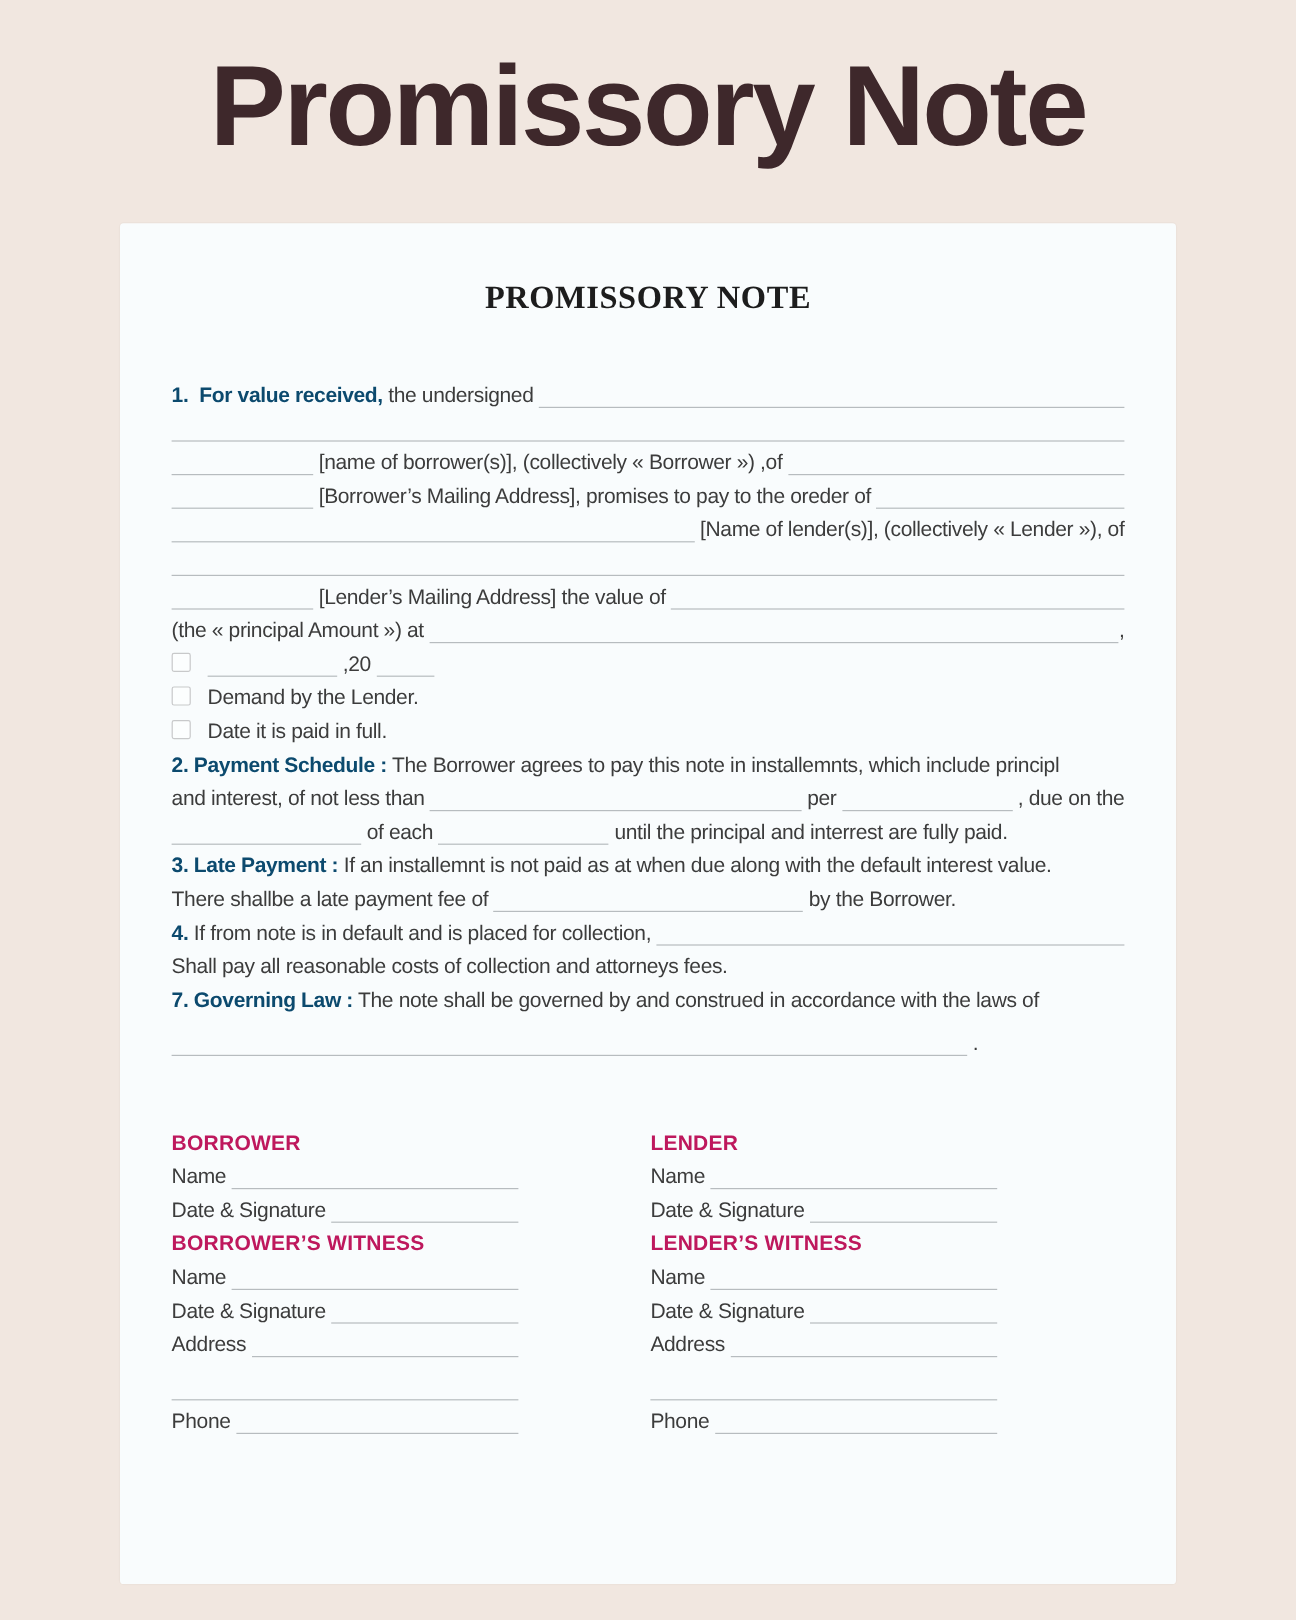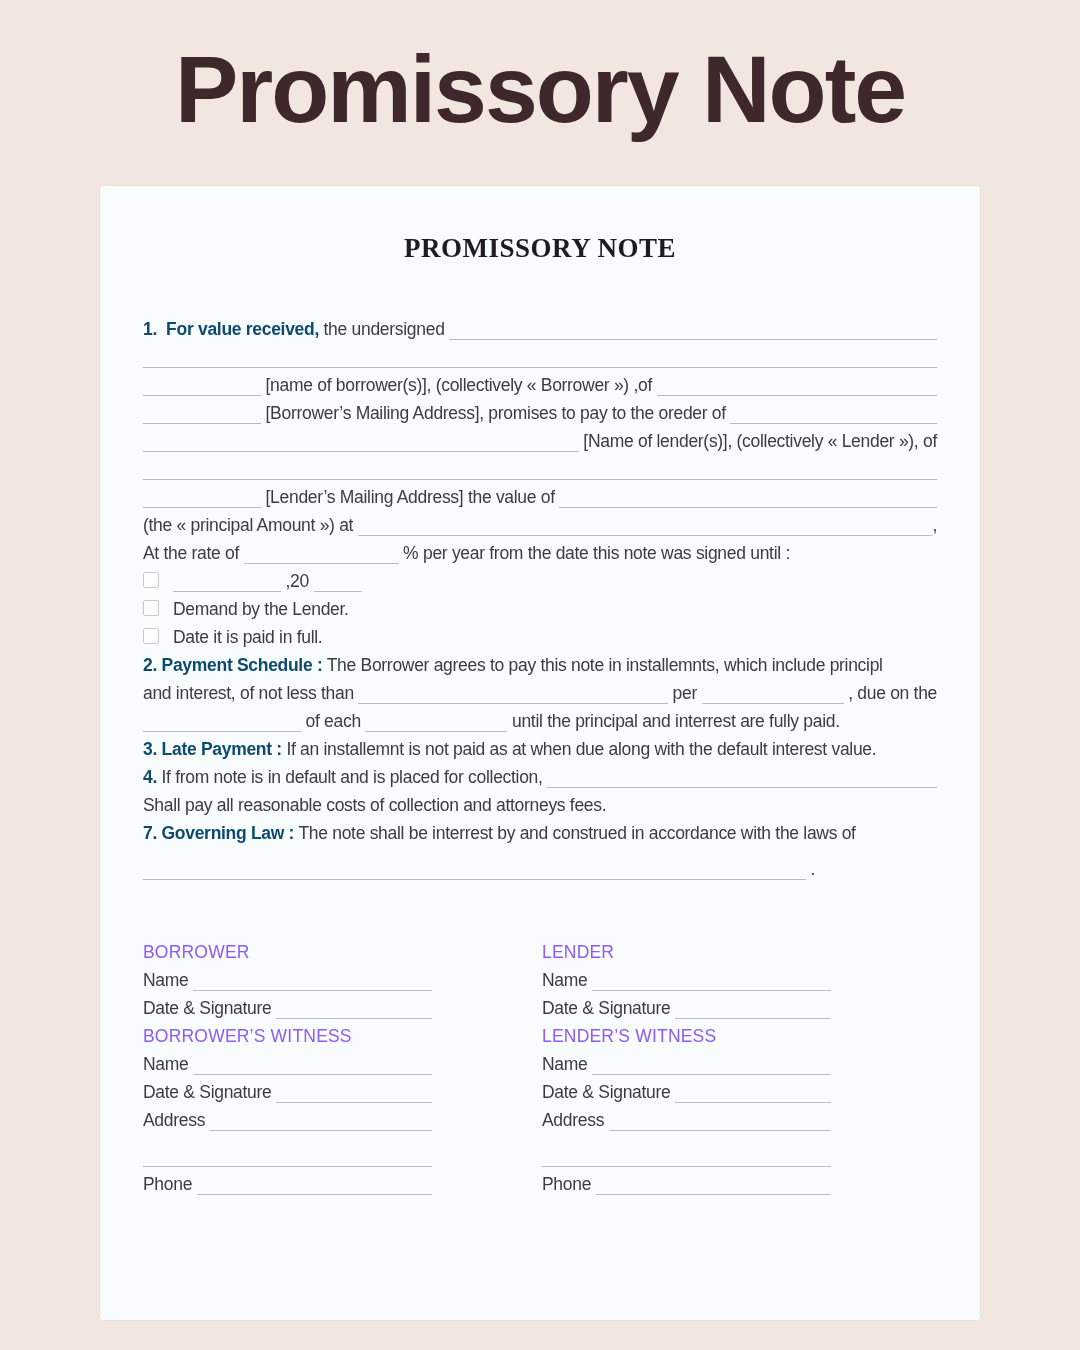--- a/index.html
+++ b/index.html
@@ -48,49 +48,49 @@
     flex:none;width:14px;height:14px;
     border:1.7px solid #c8c9ca;border-radius:2px;
     align-self:center;margin-right:14px;margin-top:-3px;
     background:rgba(255,255,255,0.5);
   }
   .gap-before{margin-top:8px;}
   .signatures{display:flex;margin-top:55px;}
   .sig-col{width:289px;}
   .sig-col + .sig-col{margin-left:110px;}
   .sig-col .line{height:28px;}
-  .sig-col .hb{font-weight:400;color:#8b5cf6;letter-spacing:0.2px;}
+  .sig-col .hb{font-weight:700;color:#be185d;letter-spacing:0.2px;}
 </style>
 </head>
 <body>
 
 <div class="poster-title">Promissory Note</div>
 
 <div class="page">
   <div class="doc-heading">PROMISSORY NOTE</div>
   <div class="doc-lines" id="doc-lines">
       <div class="line"><span class="bseg">1.  For value received,</span><span class="tseg"> the undersigned </span><span class="u fill"></span></div>
       <div class="line"><span class="u fill"></span></div>
       <div class="line"><span class="u" style="width: 118px;"></span><span class="tseg"> [name of borrower(s)], (collectively « Borrower ») ,of </span><span class="u fill"></span></div>
       <div class="line"><span class="u" style="width: 118px;"></span><span class="tseg"> [Borrower’s Mailing Address], promises to pay to the oreder of </span><span class="u fill"></span></div>
       <div class="line"><span class="u fill"></span><span class="tseg"> [Name of lender(s)], (collectively « Lender »), of</span></div>
       <div class="line"><span class="u fill"></span></div>
       <div class="line"><span class="u" style="width: 118px;"></span><span class="tseg"> [Lender’s Mailing Address] the value of </span><span class="u fill"></span></div>
       <div class="line"><span class="tseg">(the « principal Amount ») at </span><span class="u fill"></span><span class="tseg">,</span></div>
-      <div class="line"><span class="tseg">At the rate of </span><span class="u" style="width: 155px;"></span><span class="tseg"> % per year from the date this note was signed until :</span></div>
       <div class="line"><span class="cb"></span><span class="u" style="width: 108px;"></span><span class="tseg"> ,20 </span><span class="u" style="width: 48px;"></span></div>
       <div class="line"><span class="cb"></span><span class="tseg">Demand by the Lender.</span></div>
       <div class="line"><span class="cb"></span><span class="tseg">Date it is paid in full.</span></div>
       <div class="line"><span class="bseg">2. Payment Schedule :</span><span class="tseg"> The Borrower agrees to pay this note in installemnts, which include principl</span></div>
       <div class="line"><span class="tseg">and interest, of not less than </span><span class="u fill"></span><span class="tseg"> per </span><span class="u" style="width: 142px;"></span><span class="tseg"> , due on the</span></div>
       <div class="line"><span class="u" style="width: 158px;"></span><span class="tseg"> of each </span><span class="u" style="width: 142px;"></span><span class="tseg"> until the principal and interrest are fully paid.</span></div>
       <div class="line"><span class="bseg">3. Late Payment :</span><span class="tseg"> If an installemnt is not paid as at when due along with the default interest value.</span></div>
+      <div class="line"><span class="tseg">There shallbe a late payment fee of </span><span class="u" style="width: 258px;"></span><span class="tseg"> by the Borrower.</span></div>
       <div class="line"><span class="bseg">4.</span><span class="tseg"> If from note is in default and is placed for collection, </span><span class="u fill"></span></div>
       <div class="line"><span class="tseg">Shall pay all reasonable costs of collection and attorneys fees.</span></div>
-      <div class="line"><span class="bseg">7. Governing Law :</span><span class="tseg"> The note shall be interrest by and construed in accordance with the laws of</span></div>
+      <div class="line"><span class="bseg">7. Governing Law :</span><span class="tseg"> The note shall be governed by and construed in accordance with the laws of</span></div>
       <div class="line gap-before"><span class="u" style="width: 663px;"></span><span class="tseg"> .</span></div>
     </div>
   <div class="signatures" id="signatures">
       <div class="sig-col">
         <div class="line"><span class="hb">BORROWER</span></div>
         <div class="line"><span class="tseg">Name </span><span class="u fill"></span></div>
         <div class="line"><span class="tseg">Date &amp; Signature </span><span class="u fill"></span></div>
         <div class="line"><span class="hb">BORROWER’S WITNESS</span></div>
         <div class="line"><span class="tseg">Name </span><span class="u fill"></span></div>
         <div class="line"><span class="tseg">Date &amp; Signature </span><span class="u fill"></span></div>

